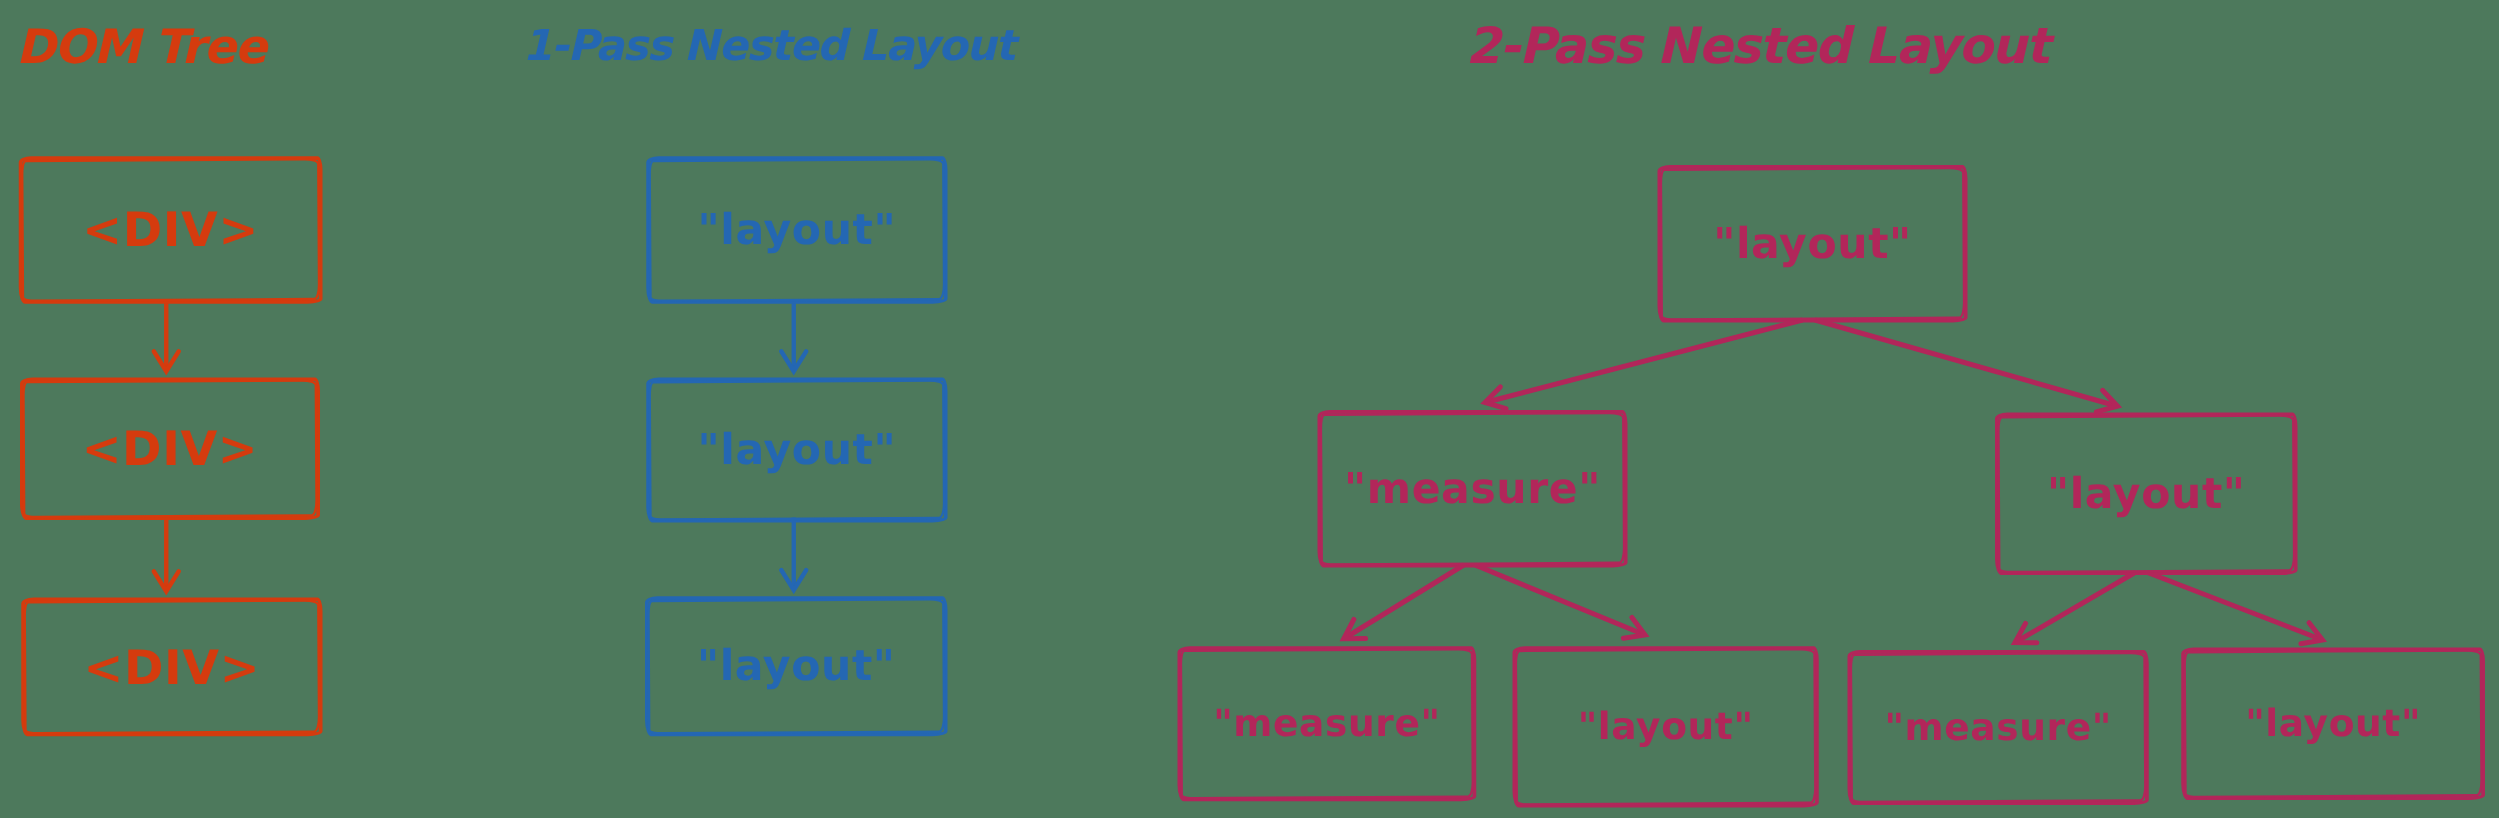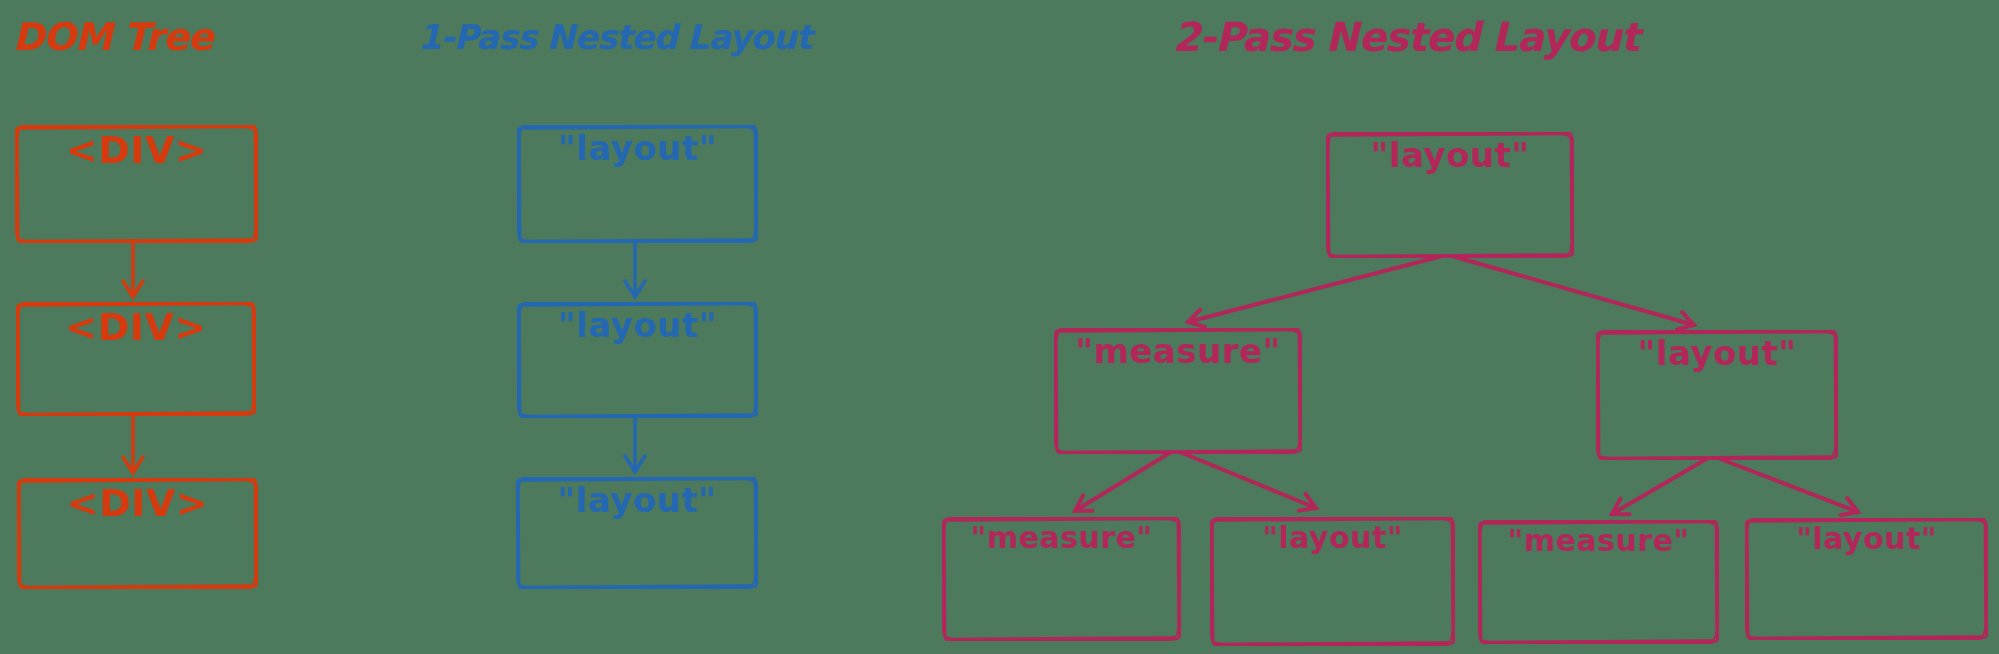--- a/index.html
+++ b/index.html
@@ -21,21 +21,21 @@
     position:absolute;margin:0;
     font-weight:bold;font-style:italic;
     letter-spacing:-1px;white-space:nowrap;
     color:var(--c);line-height:1.15;
     transform:skewX(-2deg);
   }
   .node{
     position:absolute;
     border:3px solid var(--c);
     border-radius:10px 4px 12px 5px / 5px 11px 4px 13px;
-    display:flex;justify-content:center;
+    display:flex;align-items:center;justify-content:center;
     color:var(--c);font-weight:bold;letter-spacing:0.5px;
     background:transparent;
   }
   
   .node::before{
     content:"";position:absolute;inset:-1px;
     border:2px solid var(--c);
     border-radius:4px 12px 5px 11px / 12px 5px 13px 4px;
     transform:rotate(-0.35deg);
     pointer-events:none;

